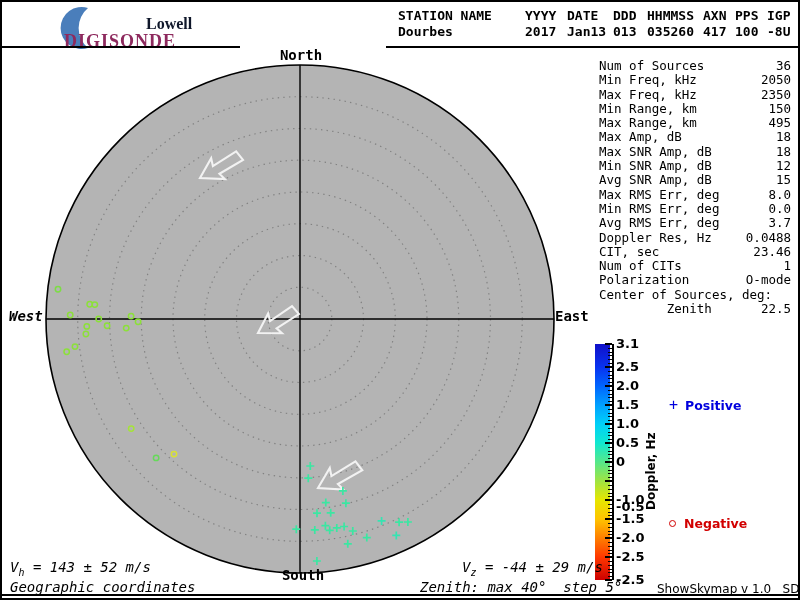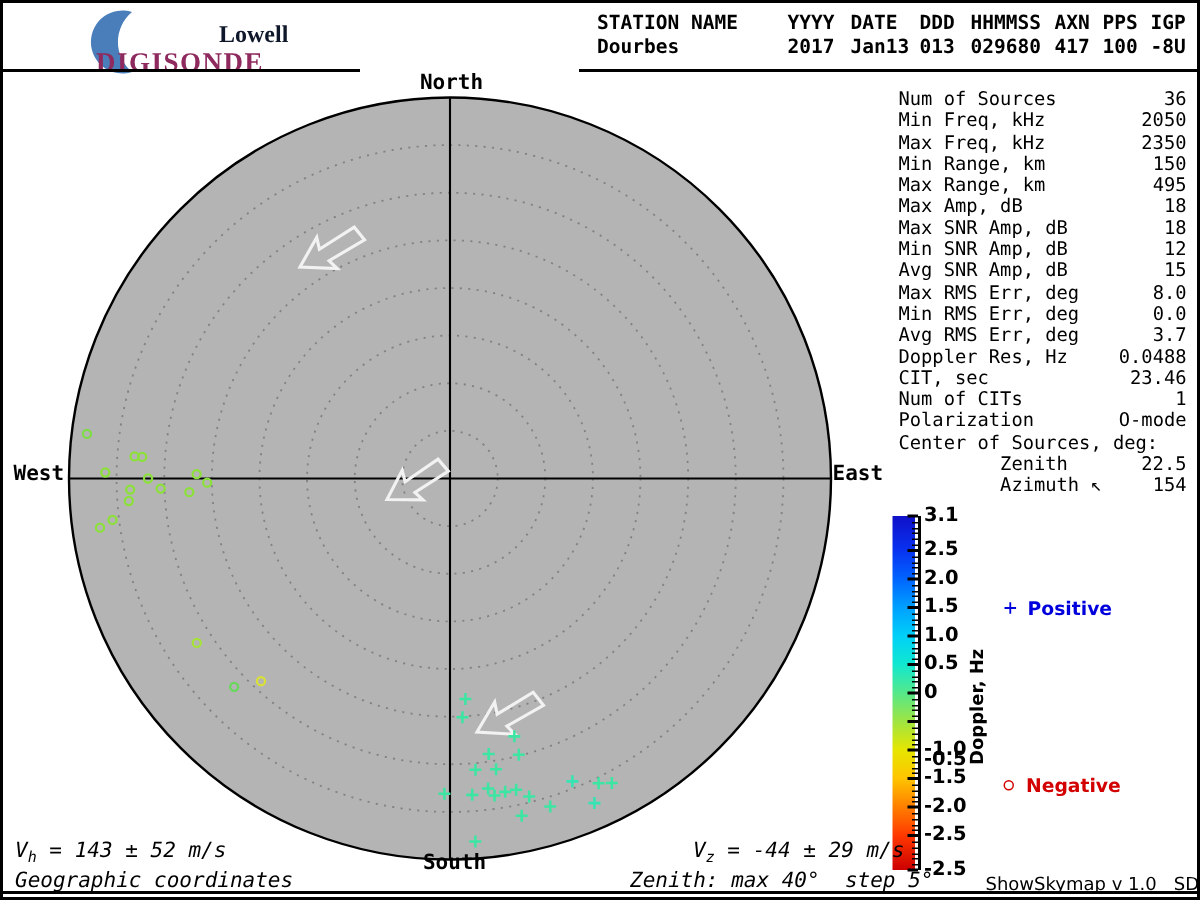--- a/index.html
+++ b/index.html
@@ -52,21 +52,21 @@
   <div class="abs" style="left:0;top:0;width:250px;height:48px;">
     <svg class="abs" style="left:38px;top:3px;" width="58" height="46" viewBox="0 0 58 46">
       <path id="crescent-path" d="M48,3 A21,21 0 1 0 48,43 A26,26 0 0 1 48,3 Z" fill="#4a7ebb"></path>
     </svg>
     <div class="logo-lowell" style="color: #0f172a;">Lowell</div>
     <div class="logo-digisonde" style="color: rgb(142, 42, 94);">DIGISONDE</div>
   </div>
 
   <div id="station-table">
       <div class="st-row"><span>STATION NAME</span><span>YYYY</span><span>DATE</span><span>DDD</span><span>HHMMSS</span><span>AXN</span><span>PPS</span><span>IGP</span></div>
-      <div class="st-row"><span>Dourbes</span><span>2017</span><span>Jan13</span><span>013</span><span>029680</span><span>417</span><span>100</span><span>-8U</span></div>
+      <div class="st-row"><span>Dourbes</span><span>2017</span><span>Jan13</span><span>013</span><span>035260</span><span>417</span><span>100</span><span>-8U</span></div>
     </div>
 
   <div class="sep" style="left:0;width:238px;"></div>
   <div class="sep" style="left:384px;width:412px;"></div>
 
   <svg id="skymap" class="abs" style="left:0;top:45px;" width="600" height="550" viewBox="0 45 600 550">
       <circle cx="298" cy="317" r="254" fill="#b4b4b4" stroke="#000" stroke-width="1.6"></circle>
       <circle cx="298" cy="317" r="31.8" fill="none" stroke="#828282" stroke-width="1.2" stroke-dasharray="1.4 4.2"></circle>
       <circle cx="298" cy="317" r="63.5" fill="none" stroke="#828282" stroke-width="1.2" stroke-dasharray="1.4 4.2"></circle>
       <circle cx="298" cy="317" r="95.3" fill="none" stroke="#828282" stroke-width="1.2" stroke-dasharray="1.4 4.2"></circle>
@@ -113,21 +113,21 @@
       <circle cx="124.2" cy="326.1" r="2.7" fill="none" stroke="#8ce03a" stroke-width="1.5"></circle>
       <circle cx="64.7" cy="349.8" r="2.7" fill="none" stroke="#8ce03a" stroke-width="1.5"></circle>
       <circle cx="73.0" cy="344.6" r="2.7" fill="none" stroke="#8ce03a" stroke-width="1.5"></circle>
       <circle cx="129.2" cy="426.6" r="2.7" fill="none" stroke="#a5e33a" stroke-width="1.5"></circle>
       <circle cx="154.1" cy="455.9" r="2.7" fill="none" stroke="#66d95a" stroke-width="1.5"></circle>
       <circle cx="172.0" cy="452.1" r="2.7" fill="none" stroke="#d9e234" stroke-width="1.5"></circle>
     </svg>
 
   <div class="dir" style="left:270px;top:45px;width:58px;text-align:center;">North</div>
   <div class="dir" style="left:272px;top:565px;width:58px;text-align:center;">South</div>
-  <div class="dir" style="left:7px;top:306px;">West</div>
+  <div class="dir" style="left:7px;top:306px;font-style:italic;">West</div>
   <div class="dir" style="left:553px;top:306px;">East</div>
 
   <div id="stats">
       <div class="stat-row"><span>Num of Sources</span><span>36</span></div>
       <div class="stat-row"><span>Min Freq, kHz</span><span>2050</span></div>
       <div class="stat-row"><span>Max Freq, kHz</span><span>2350</span></div>
       <div class="stat-row"><span>Min Range, km</span><span>150</span></div>
       <div class="stat-row"><span>Max Range, km</span><span>495</span></div>
       <div class="stat-row"><span>Max Amp, dB</span><span>18</span></div>
       <div class="stat-row"><span>Max SNR Amp, dB</span><span>18</span></div>
@@ -135,21 +135,20 @@
       <div class="stat-row"><span>Avg SNR Amp, dB</span><span>15</span></div>
       <div class="stat-row"><span>Max RMS Err, deg</span><span>8.0</span></div>
       <div class="stat-row"><span>Min RMS Err, deg</span><span>0.0</span></div>
       <div class="stat-row"><span>Avg RMS Err, deg</span><span>3.7</span></div>
       <div class="stat-row"><span>Doppler Res, Hz</span><span>0.0488</span></div>
       <div class="stat-row"><span>CIT, sec</span><span>23.46</span></div>
       <div class="stat-row"><span>Num of CITs</span><span>1</span></div>
       <div class="stat-row"><span>Polarization</span><span>O-mode</span></div>
       <div class="stat-row"><span>Center of Sources, deg:</span><span></span></div>
       <div class="stat-row"><span>         Zenith</span><span>22.5</span></div>
-      <div class="stat-row"><span>         Azimuth ↖</span><span>154</span></div>
     </div>
 
   <div id="cb-bar" style="background: linear-gradient(rgb(16, 16, 200) 0%, rgb(8, 50, 240) 9.7%, rgb(0, 100, 255) 17.7%, rgb(0, 160, 255) 25.8%, rgb(0, 208, 248) 33.9%, rgb(16, 232, 208) 41.9%, rgb(85, 232, 138) 50%, rgb(160, 228, 66) 58.1%, rgb(230, 230, 0) 66.1%, rgb(255, 196, 0) 74.2%, rgb(255, 126, 0) 82.3%, rgb(255, 56, 0) 90.3%, rgb(204, 0, 0) 100%);"></div>
   <div id="cb-axis"></div>
   <div id="cb-ticks">
       <div class="cb-tick" style="left: 606px; top: 345.8px; width: 4px; height: 1px;"></div>
       <div class="cb-tick" style="left: 606px; top: 349.6px; width: 4px; height: 1px;"></div>
       <div class="cb-tick" style="left: 606px; top: 353.4px; width: 4px; height: 1px;"></div>
       <div class="cb-tick" style="left: 606px; top: 357.2px; width: 4px; height: 1px;"></div>
       <div class="cb-tick" style="left: 606px; top: 361px; width: 4px; height: 1px;"></div>

